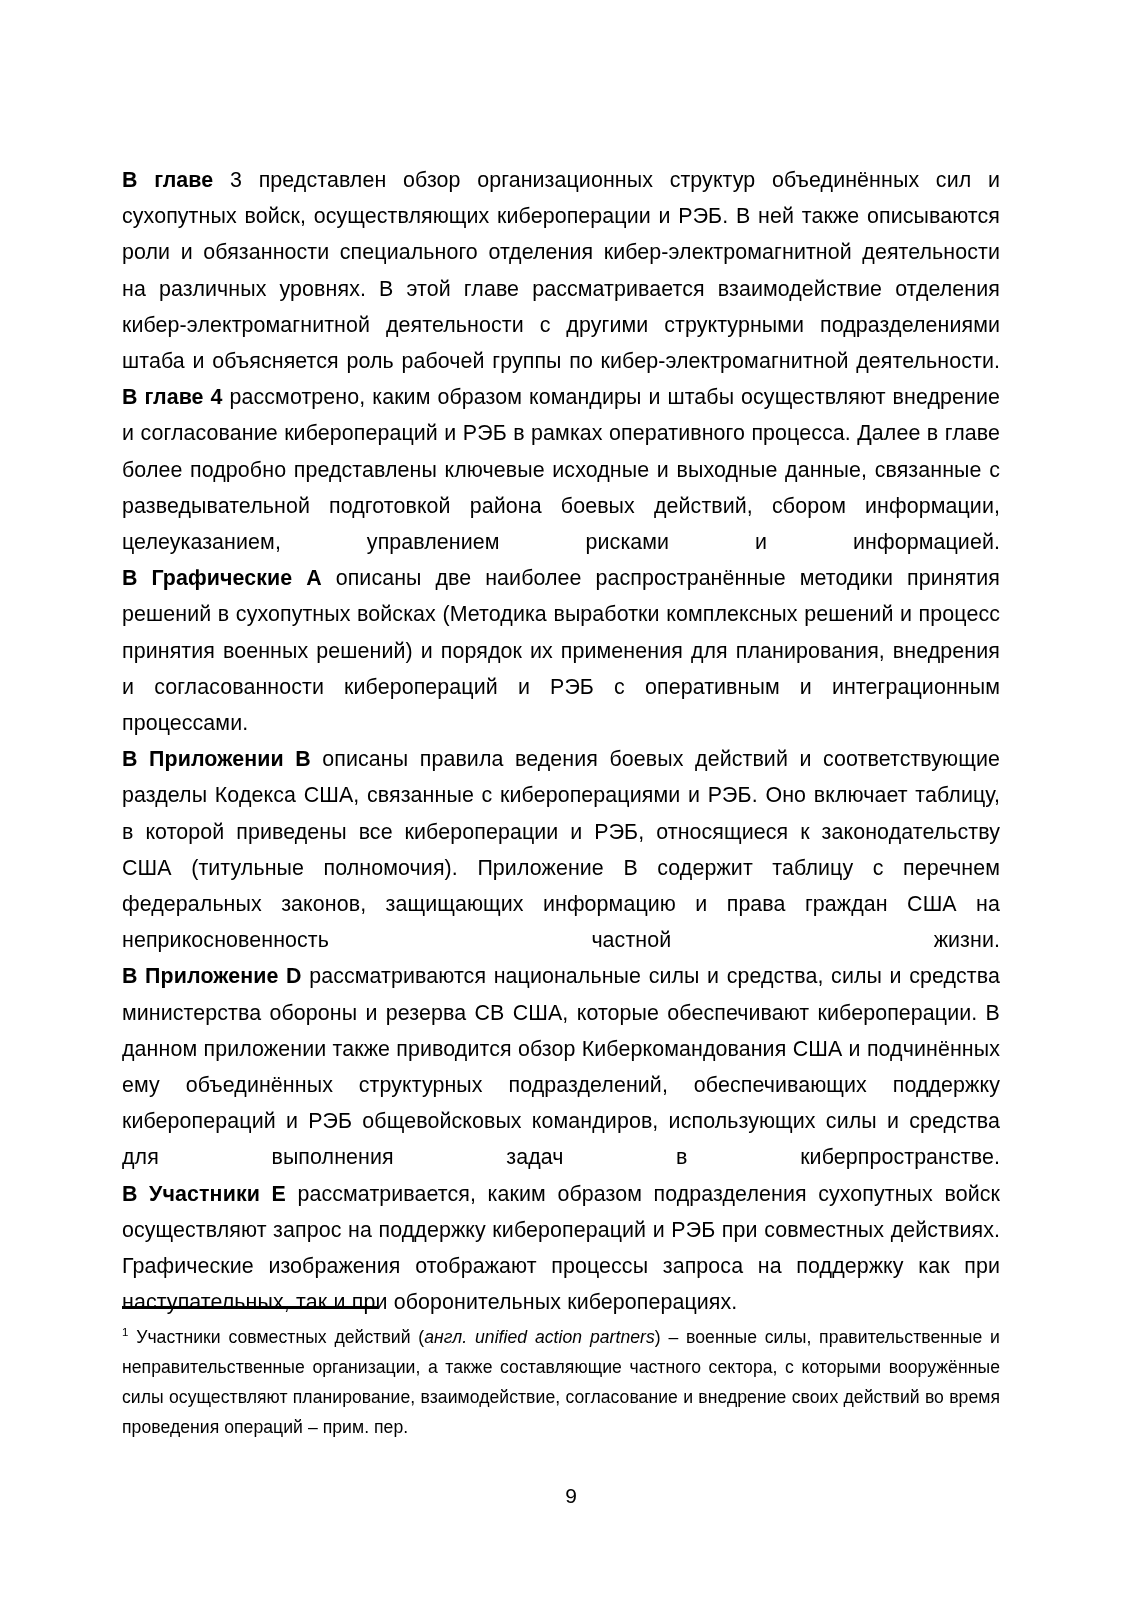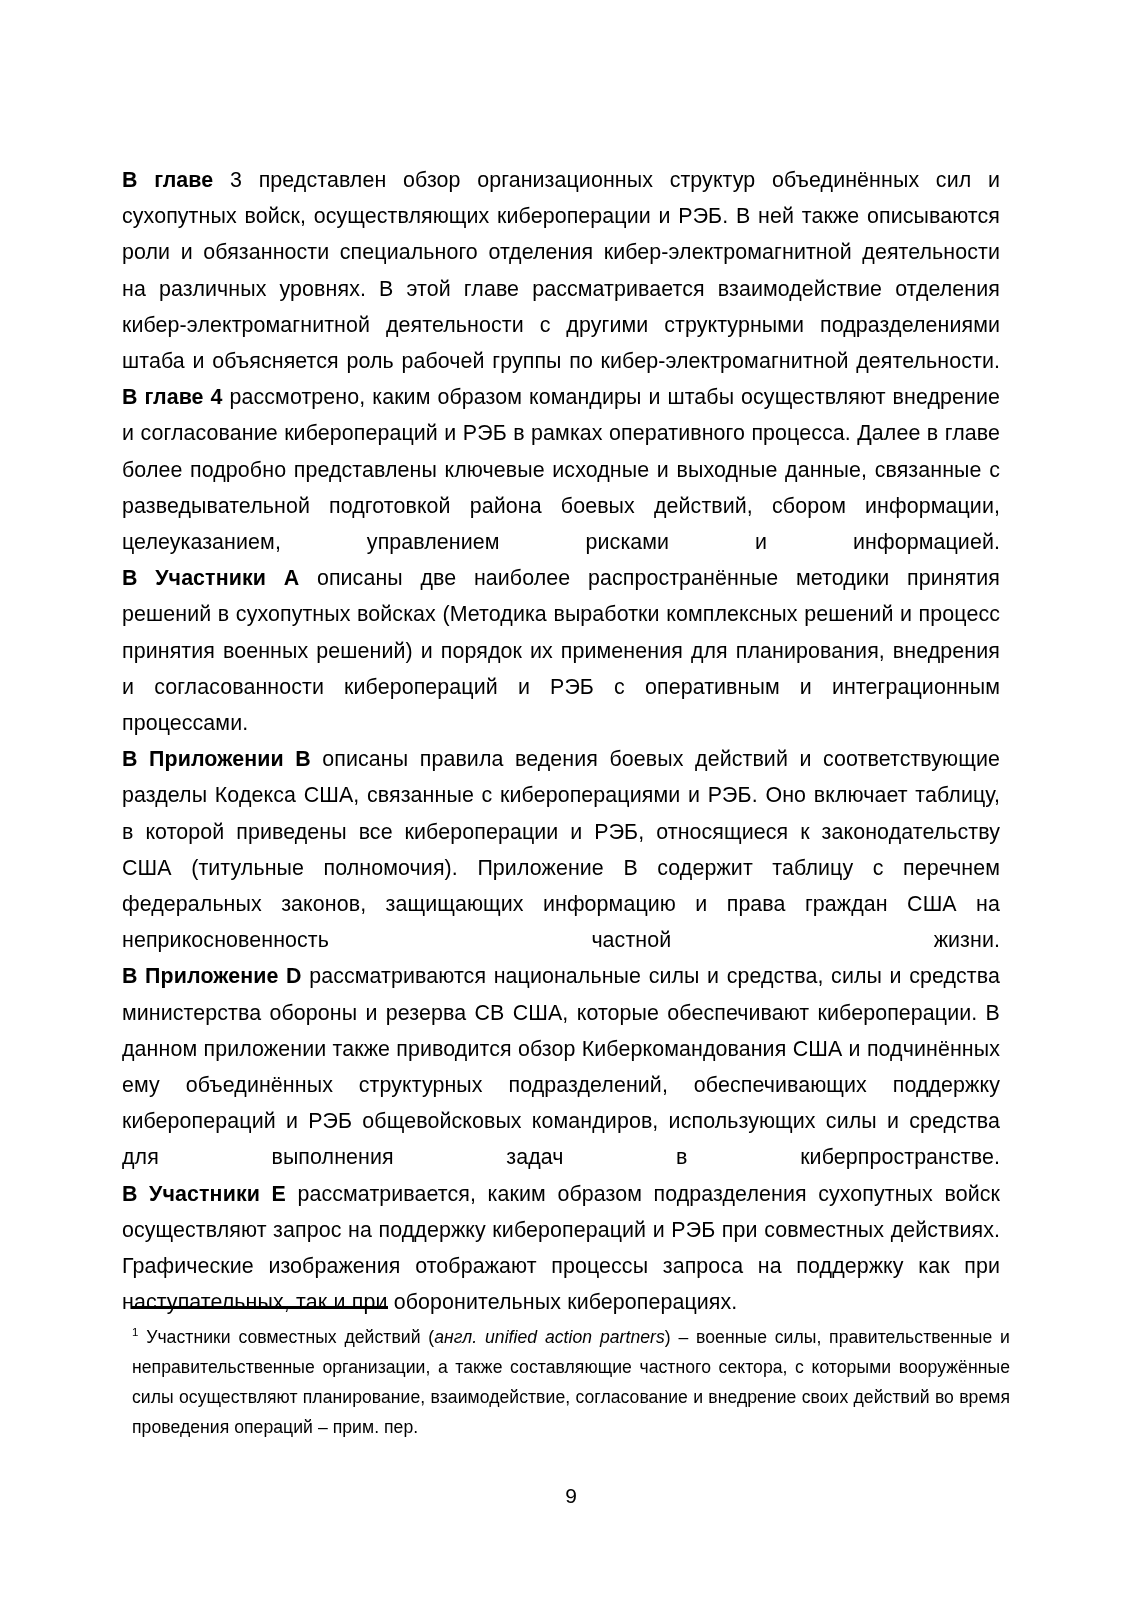--- a/index.html
+++ b/index.html
@@ -50,21 +50,21 @@
   }
   sup.fn-ref {
     font-size: 0.62em;
     vertical-align: super;
     line-height: 0;
     font-weight: normal;
   }
 
   .footnote-block {
     position: absolute;
-    left: 132px;
+    left: 122px;
     top: 1306px;
     width: 878px;
   }
   .fn-rule {
     width: 256px;
     height: 0;
     border: none;
     border-top: 3.5px solid #000000;
     margin: 0 0 13px 0;
     padding: 0;
@@ -101,21 +101,21 @@
 <body>
 
 <div class="page">
 
   <div class="content">
 
     <p class="body-par full-justify"><b class="lead">В главе</b><span> 3 представлен обзор организационных структур объединённых сил и сухопутных войск, осуществляющих киберо­перации и РЭБ. В ней также описываются роли и обязанности специального отделения кибер-электромагнитной деятельности на различных уровнях. В этой главе рассматривается взаимодействие отделения кибер-электромагнитной деятельности с другими структурными подразделениями штаба и объясняется роль рабочей группы по кибер-электромагнитной деятельности.</span></p>
 
     <p class="body-par full-justify"><b class="lead">В главе 4</b><span> рассмотрено, каким образом командиры и штабы осуществляют внедрение и согласование кибероперaций и РЭБ в рамках оперативного процесса. Далее в главе более подробно представлены ключевые исходные и выходные данные, связанные с разведывательной подготовкой района боевых действий, сбором информации, целеуказанием, управлением рисками и информацией.</span></p>
 
-    <p class="body-par full-justify"><b class="lead">В Участники A</b><span> описаны две наиболее распространённые методики принятия решений в сухопутных войсках (Методика выработки комплексных решений и процесс принятия военных решений) и порядок их применения для планирования, внедрения и согласованности кибероперaций и РЭБ с оперативным и интеграционным процессами.</span></p>
+    <p class="body-par full-justify"><b class="lead">В Графические A</b><span> описаны две наиболее распространённые методики принятия решений в сухопутных войсках (Методика выработки комплексных решений и процесс принятия военных решений) и порядок их применения для планирования, внедрения и согласованности кибероперaций и РЭБ с оперативным и интеграционным процессами.</span></p>
 
     <p class="body-par full-justify"><b class="lead">В Приложении B</b><span> описаны правила ведения боевых действий и соответствующие разделы Кодекса США, связанные с кибероперациями и РЭБ. Оно включает таблицу, в которой приведены все кибероперации и РЭБ, относящиеся к законодательству США (титульные полномочия). Приложение B содержит таблицу с перечнем федеральных законов, защищающих информацию и права граждан США на неприкосновенность частной жизни.</span></p>
 
 
     <p class="body-par full-justify"><b class="lead">В Приложение D</b><span> рассматриваются национальные силы и средства, силы и средства министерства обороны и резерва СВ США, которые обеспечивают кибероперации. В данном приложении также приводится обзор Киберкомандования США и подчинённых ему объединённых структурных подразделений, обеспечивающих поддержку кибероперaций и РЭБ общевойсковых командиров, использующих силы и средства для выполнения задач в киберпространстве.</span></p>
 
     <p class="body-par"><b class="lead">В Участники E</b><span> рассматривается, каким образом подразделения сухопутных войск осуществляют запрос на поддержку кибероперaций и РЭБ при совместных действиях. Графические изображения отображают процессы запроса на поддержку как при наступательных, так и при оборонительных кибероперациях.</span></p>
 
   </div>
 

